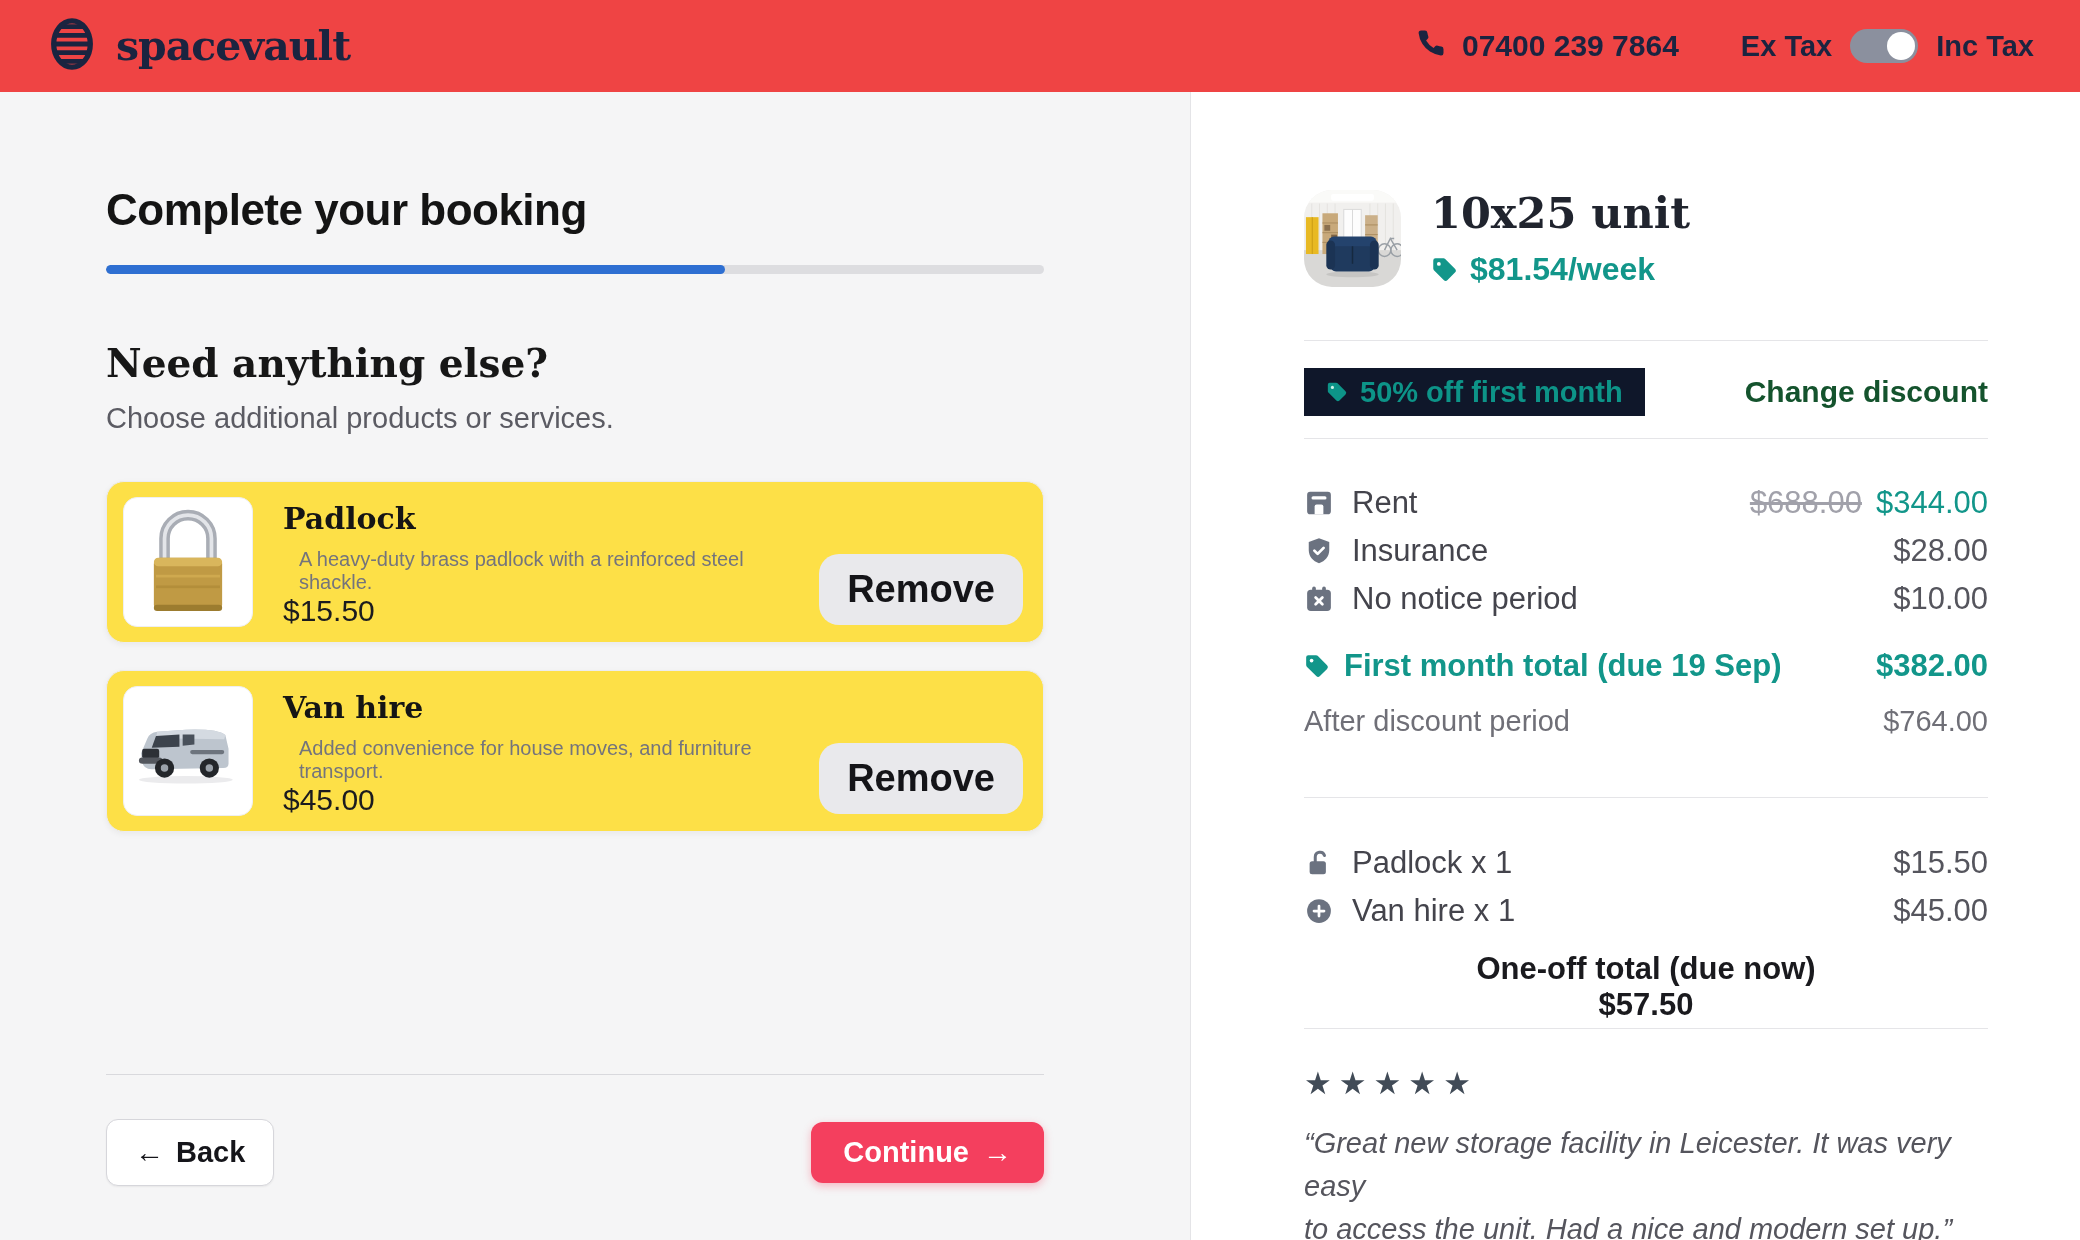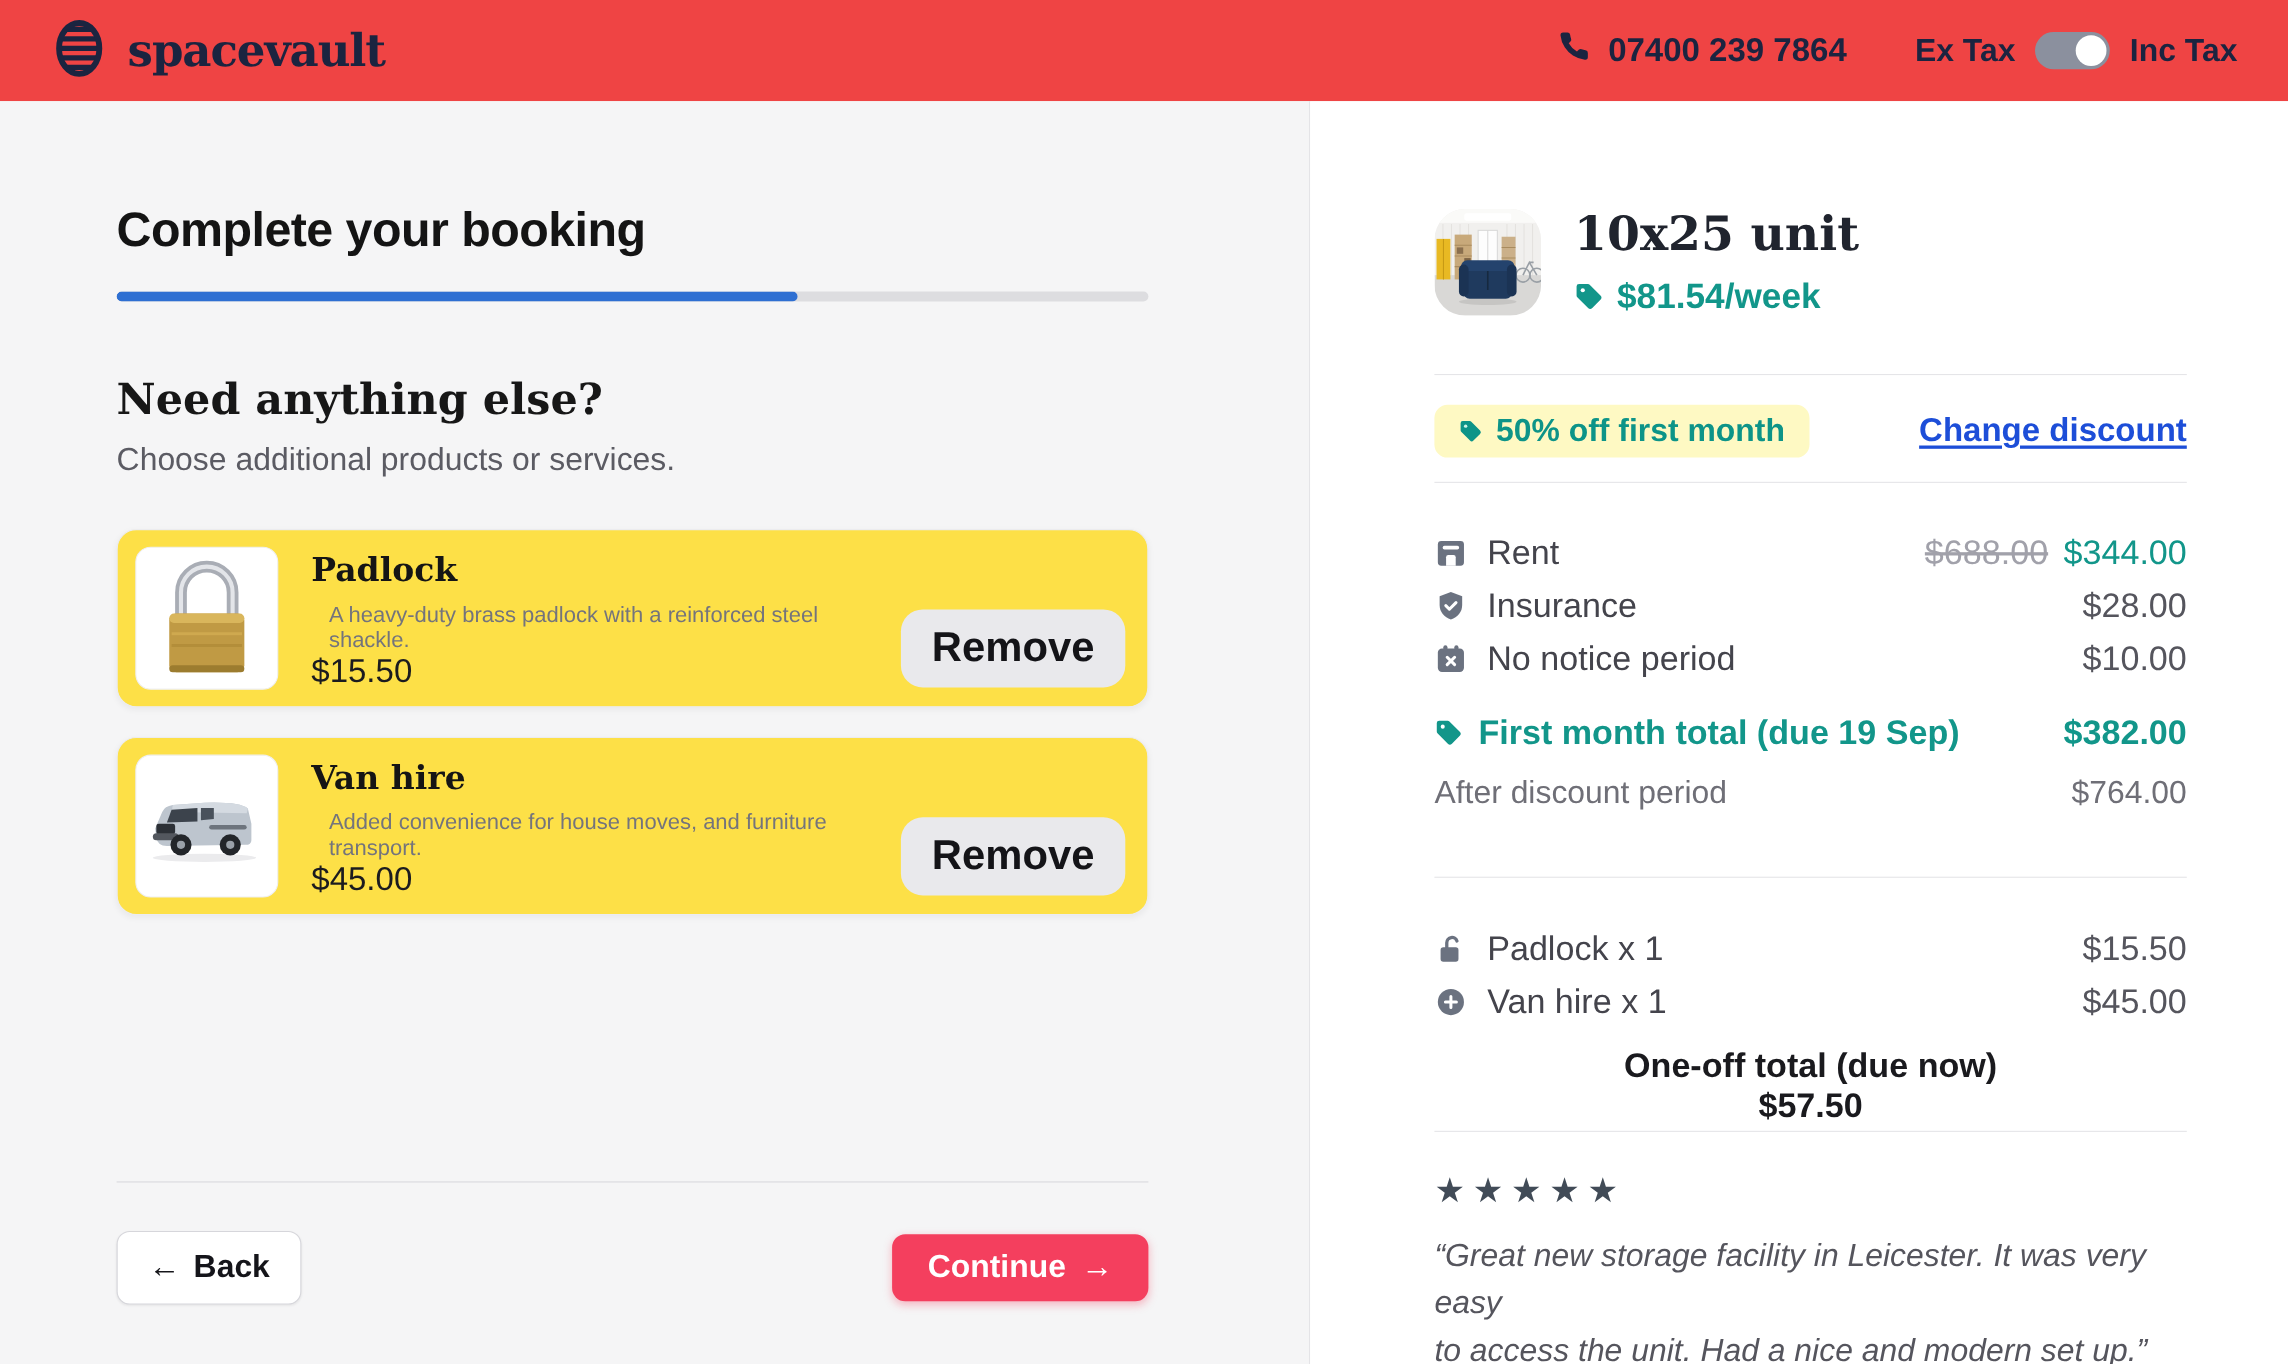--- a/index.html
+++ b/index.html
@@ -46,22 +46,22 @@
   .right-pane { flex:1; background:#fff; padding:98px 92px 0 113px; }
   .unit-header { display:flex; gap:30px; }
   .unit-thumb { width:97px; height:97px; border-radius:28px; overflow:hidden; flex:none; }
   .unit-thumb svg { width:100%; height:100%; display:block; }
   .unit-name { font-size:43px; font-weight:700; color:#20242e; line-height:1.1; }
   .unit-rate { margin-top:14px; display:flex; align-items:center; gap:12px; font-size:32px; font-weight:600; color:#12968a; }
   .rdiv { border:none; border-top:1px solid #e5e5e8; }
   .d1 { margin-top:52px; } .d2 { margin-top:22px; } .d3 { margin-top:56px; } .d4 { margin-top:33px; }
 
   .badge-row { margin-top:27px; display:flex; justify-content:space-between; align-items:center; height:48px; }
-  .discount-badge { display:inline-flex; align-items:center; gap:12px; background:#fef9c3; border-radius:12px; padding:0 22px; height:48px; font-size:29px; font-weight:700; color:#0d9488; }
-  .change-link { font-size:30px; font-weight:600; color:#1d4ed8; text-decoration:underline; text-underline-offset:4px; cursor:pointer; }
+  .discount-badge { display:inline-flex; align-items:center; gap:12px; background:#0f172a; border-radius:0; padding:0 22px; height:48px; font-size:29px; font-weight:700; color:#0d9488; }
+  .change-link { font-size:30px; font-weight:600; color:#14532d; text-underline-offset:4px; cursor:pointer; }
 
   .cost-rows { margin-top:40px; }
   .srow { height:48px; display:flex; justify-content:space-between; align-items:center; }
   .srow-left { display:flex; align-items:center; gap:18px; }
   .srow-icon { width:30px; height:30px; color:#6b7280; flex:none; }
   .srow-icon svg { width:100%; height:100%; display:block; }
   .srow-label { font-size:31px; color:#44444c; }
   .srow-price { font-size:31px; color:#55555d; }
   .price-original { color:#a1a1aa; text-decoration:line-through; margin-right:14px; }
   .price-teal { color:#12968a; }

